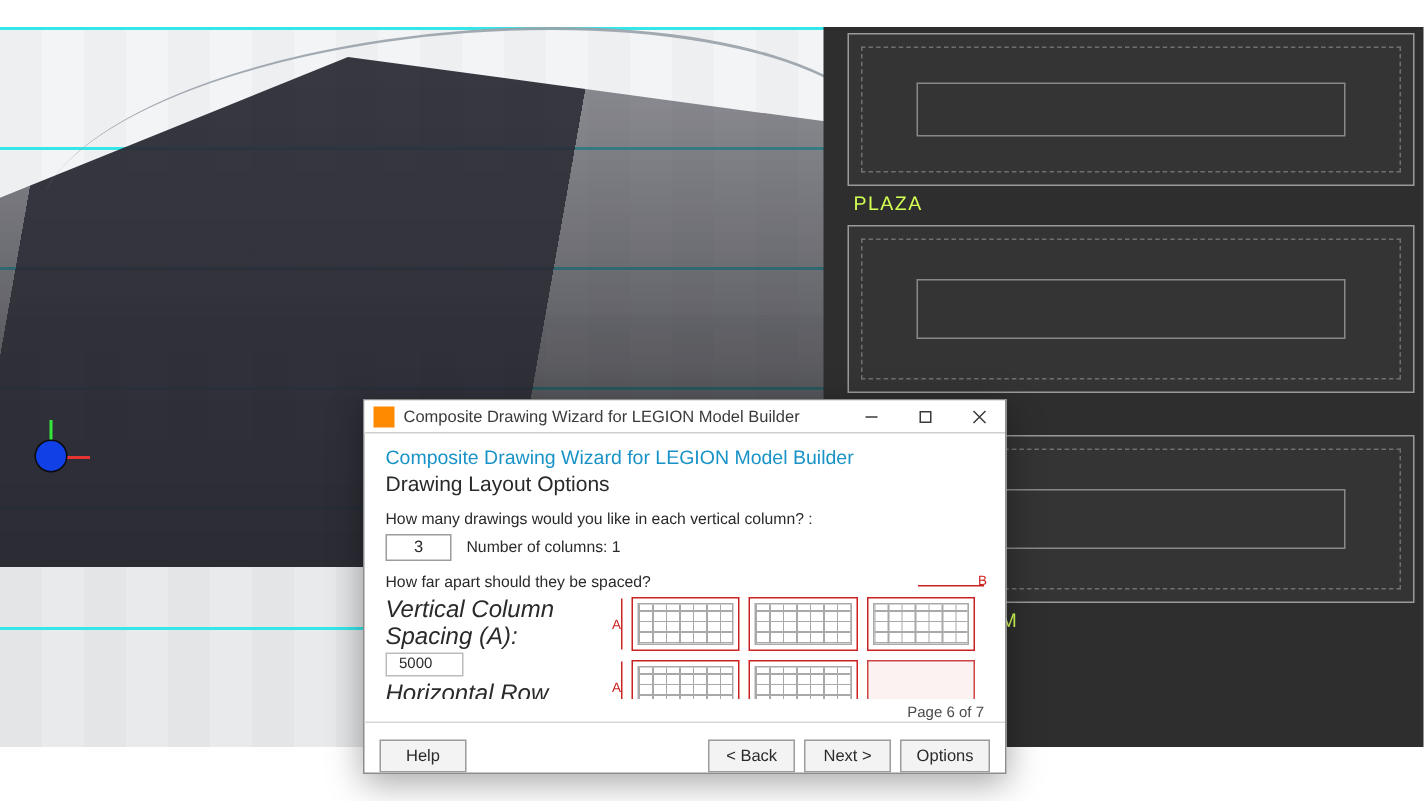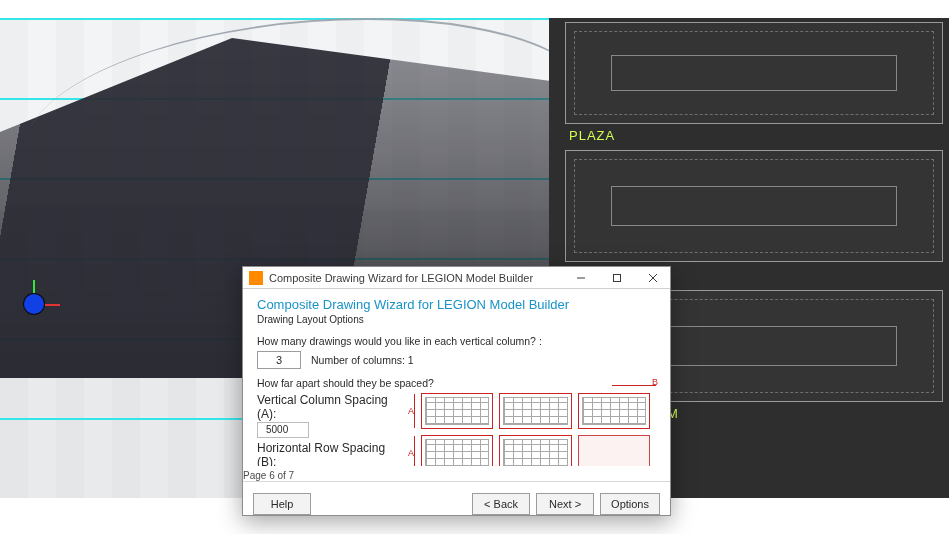--- a/index.html
+++ b/index.html
@@ -83,33 +83,33 @@
   }
   .titlebar .appicon {
     width:14px; height:14px; background:#ff8a00; display:inline-block;
   }
   .titlebar .title { flex:1; font-size:11px; color:#3a3a3a; }
   .winbtn { width:30px; height:20px; display:flex; align-items:center; justify-content:center; color:#3a3a3a; }
   .winbtn svg { width:10px; height:10px; }
 
   .content { flex:1; padding:8px 14px 0 14px; overflow:hidden; }
   .h1 { color:#1993c7; font-size:13px; margin-bottom:2px; }
-  .h2 { color:#2a2a2a; font-size:10px; margin-bottom:10px; }
+  .h2 { color:#2a2a2a; font-size:14px; margin-bottom:10px; }
   .q  { font-size:10.5px; margin-bottom:4px; }
   .row1 { display:flex; align-items:center; gap:10px; margin-bottom:8px; }
   .numbox {
     width:44px; height:18px; border:1px solid #9c9c9c; text-align:center; font-size:11px;
     line-height:16px; background:#fff;
   }
   .lbl { font-size:10.5px; }
 
   .spacing-block { display:flex; gap:14px; }
   .fields { width:150px; }
   .fields .pair { margin-bottom:3px; }
-  .fields .cap { font-size:12px; }
+  .fields .cap { font-size:16px;font-style:italic; }
   .fields .val {
     width:52px; height:16px; border:1px solid #bcbcbc; font-size:10px;
     line-height:14px; padding-left:8px; background:#fff; margin-top:1px;
   }
 
   .previewgrid {
     flex:1;
     display:grid; grid-template-columns: repeat(3, 1fr); grid-auto-rows: 36px;
     gap:6px;
     position:relative;
@@ -127,21 +127,21 @@
     opacity:.5;
   }
   .cell.empty { border:1px solid #c44; background:#fdf2f2; }
   .dimA { position:absolute; left:-12px; top:0; bottom:0; width:10px; }
   .dimA::before { content:""; position:absolute; left:4px; top:0; bottom:0; width:1px; background:#c22; }
   .dimA span { position:absolute; left:-2px; top:50%; transform:translateY(-50%); font-size:9px; color:#c22; }
   .dimB { position:absolute; top:-12px; right:0; height:10px; width:44px; }
   .dimB::before { content:""; position:absolute; top:4px; left:0; right:0; height:1px; background:#c22; }
   .dimB span { position:absolute; right:-2px; top:-4px; font-size:9px; color:#c22; }
 
-  .pagelabel { text-align:left; font-size:10px; color:#4a4a4a; padding:4px 14px 0 0; }
+  .pagelabel { text-align:right; font-size:10px; color:#4a4a4a; padding:4px 14px 0 0; }
   .footer {
     height:34px; border-top:1px solid #d8d8d8;
     display:flex; align-items:flex-end; padding:0 10px; gap:6px;
   }
   .footer .spacer { flex:1; }
   .btn {
     min-width:58px; height:22px; border:1px solid #9c9c9c; background:#f3f3f3;
     font-size:11px; display:flex; align-items:center; justify-content:center;
     padding:0 10px; cursor:default;
   }

